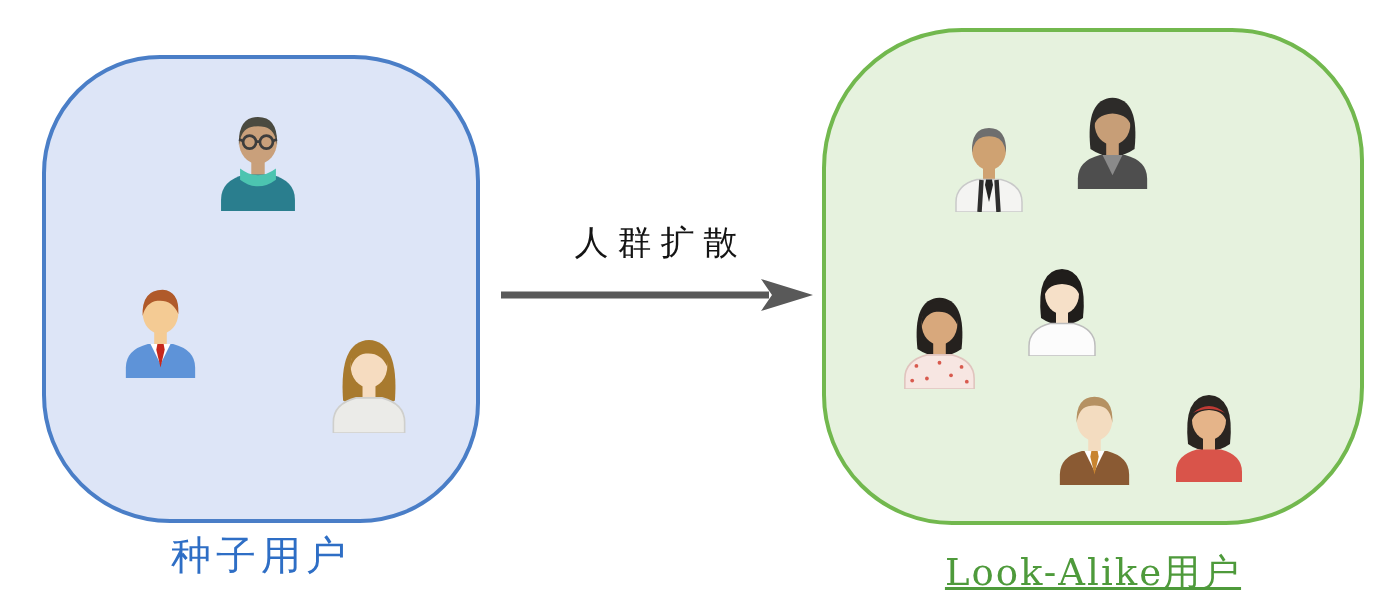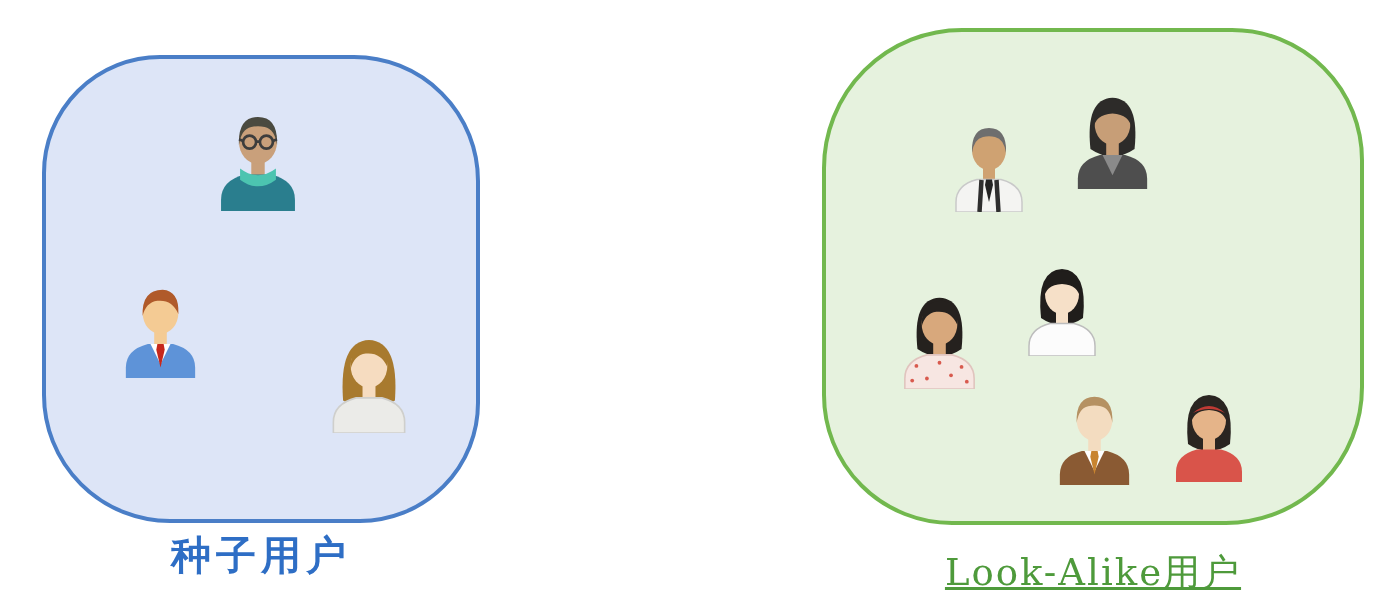--- a/index.html
+++ b/index.html
@@ -30,21 +30,20 @@
   .avatars { position: absolute; left: 0; top: 0; width: 100%; height: 100%; }
   .avatar { position: absolute; }
   .group-label {
     position: absolute;
     text-align: center;
     letter-spacing: 5px;
   }
   .seed-label {
     left: 42px; top: 528px; width: 438px;
     font-size: 40px;
-    font-weight: bold;
   }
   .lookalike-label {
     left: 822px; top: 548px; width: 542px;
     font-size: 37px;
     letter-spacing: 2px;
   }
   .arrow-wrap {
     position: absolute;
     left: 497px; top: 222px;
     width: 318px;
@@ -89,20 +88,27 @@
             <path d="M26,70 Q22,15 50,14 Q78,15 74,70 Q63,77 50,77 Q37,77 26,70 Z" fill="#a87a2e"></path>
             <path d="M44,48 L56,48 L56,70 L44,70 Z" fill="#f6dcc0"></path>
             <path d="M17,100 L17,90 Q17,73 38,67.5 L62,67.5 Q83,73 83,90 L83,100 Z" fill="#ebebe8" stroke="#cfcfcc" stroke-width="1.5"></path>
             <ellipse cx="50" cy="38" rx="17" ry="20" fill="#f6dcc0"></ellipse>
             <path d="M33,41 Q32,16 52,16 Q68,17 67,39 Q61,25 47,26.5 Q36,28 33,41 Z" fill="#a87a2e"></path>
           </svg></div>
       </div>
   </div>
   <div class="group-label seed-label" style="color: rgb(46, 110, 197);">种子用户</div>
 
+  <div class="arrow-wrap">
+    <div class="arrow-label" style="color: rgb(20, 20, 20);">人群扩散</div>
+    <svg class="arrow-svg" viewBox="0 0 318 52">
+      <line class="arrow-line" x1="4" y1="26" x2="272" y2="26" stroke-width="7" stroke="#595959"></line>
+      <polygon class="arrow-head" points="264,10 316,26 264,42 275,26" fill="#595959"></polygon>
+    </svg>
+  </div>
 
   <div class="blob lookalike" style="background: rgb(230, 242, 222); border-color: rgb(114, 184, 78);">
     <div class="avatars">
         <div class="avatar" style="left: 113px; top: 80px; width: 100px; height: 100px;"><svg viewBox="0 0 100 100" width="100%" height="100%">
             <path d="M44,48 L56,48 L56,70 L44,70 Z" fill="#cfa272"></path>
             <path d="M17,100 L17,90 Q17,73 38,67.5 L62,67.5 Q83,73 83,90 L83,100 Z" fill="#f4f4f2" stroke="#c9c9c9" stroke-width="1.5"></path>
             <path d="M42.5,68 L40.5,100 M57.5,68 L59.5,100" stroke="#2e2e2e" stroke-width="4.5" fill="none"></path>
             <path d="M47,67.5 L53,67.5 L54,73 L50,90 L46,73 Z" fill="#222222"></path>
             <ellipse cx="50" cy="38" rx="17" ry="20" fill="#cfa272"></ellipse>
             <path d="M33,41 Q32,16 50,16 Q68,16 67,41 Q65,27 56,25 Q50,23.5 44,25 Q35,27 33,41 Z" fill="#6e6e6e"></path>

